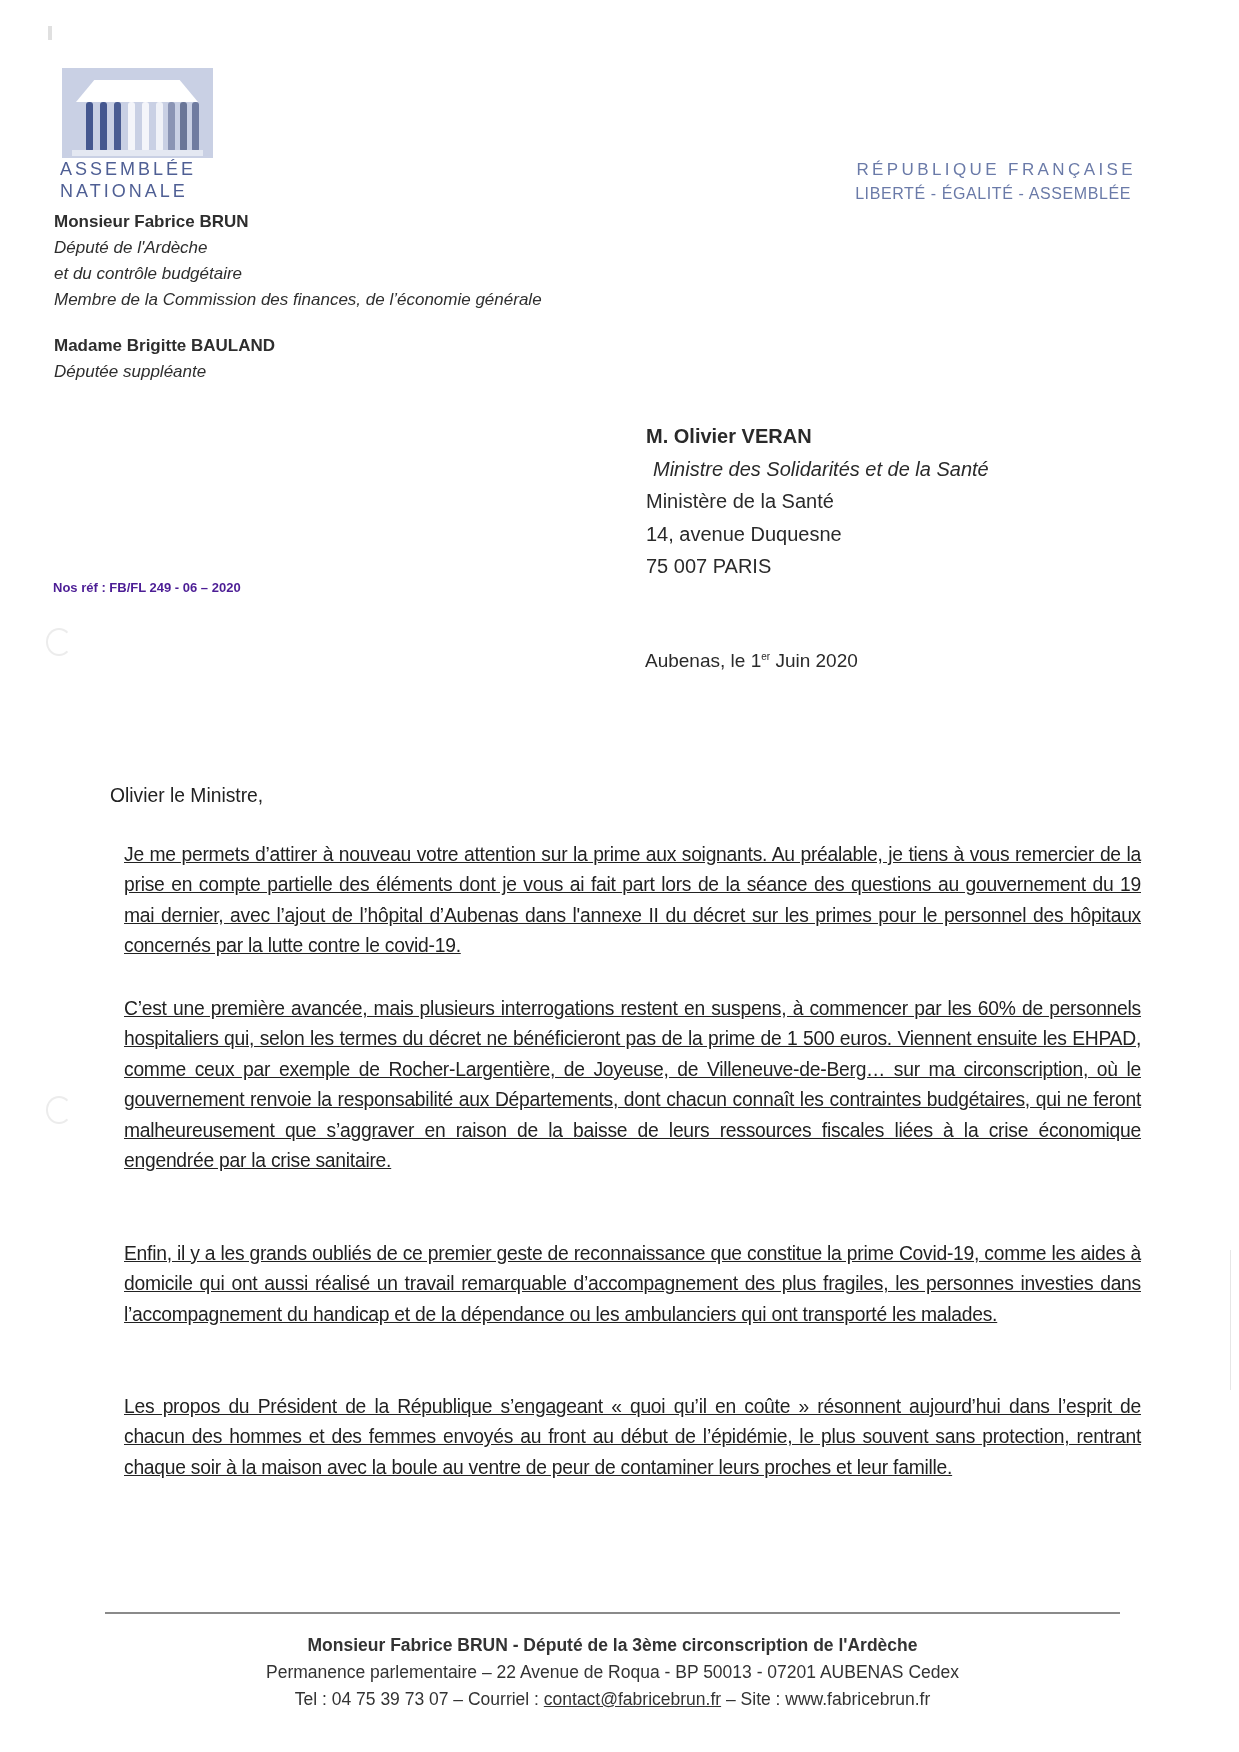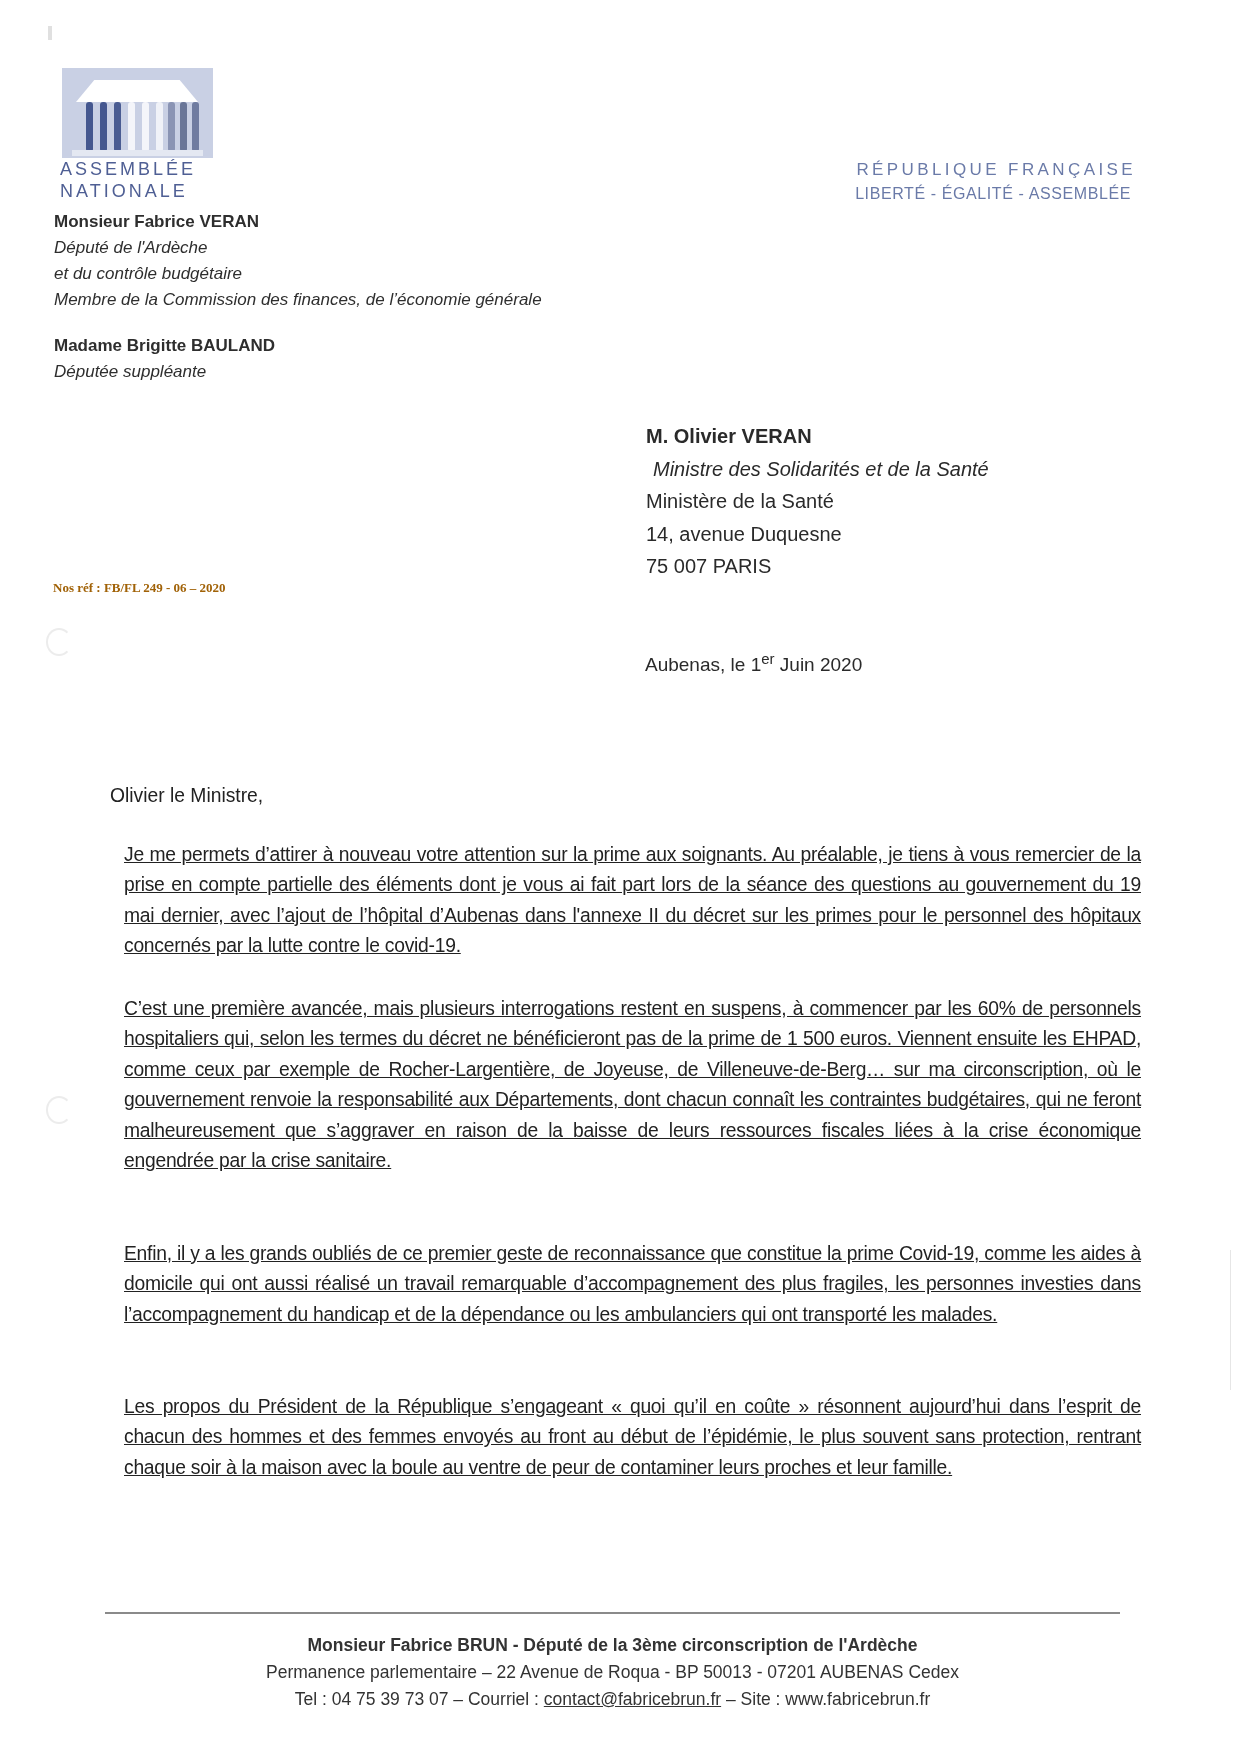--- a/index.html
+++ b/index.html
@@ -23,25 +23,25 @@
 
     .sender { left: 54px; top: 209px; font-size: 17px; line-height: 26px; color: #2e2e2e; }
     .sender .b { font-weight: bold; }
     .sender .i { font-style: italic; }
     .gap { height: 20px; }
 
     .recipient { left: 646px; top: 420px; font-size: 20px; line-height: 32.6px; color: #2a2a2a; }
     .recipient .b { font-weight: bold; }
     .recipient .i { font-style: italic; margin-left: 7px; }
 
-    .ref { left: 53px; top: 580px; font-size: 13px; font-weight: bold; color: #a16207; font-family: Liberation Serif, serif; }
+    .ref { left: 53px; top: 580px; font-size: 13px; font-weight: bold; color: #4c1d95; }
     .hole { border: 2px solid #ececec; border-radius: 50%; width: 22px; height: 24px; border-right-color: transparent; }
 
     .date { left: 645px; top: 650px; font-size: 19px; color: #2a2a2a; }
-    .date sup { font-size: 15px; margin-top: 17px; }
+    .date sup { font-size: 10px; margin-top: 17px; }
 
     .body-text { left: 124px; width: 1017px; font-size: 19.3px; line-height: 30.4px;
                  color: #222; text-align: justify; letter-spacing: -0.25px; text-decoration: underline; }
     .salutation { left: 110px; top: 785px; font-size: 19.3px; color: #222; }
 
     .footer-rule { left: 105px; top: 1612px; width: 1015px; height: 2px; background: #8a8a8a; }
     .footer { left: 105px; top: 1632px; width: 1015px; text-align: center; font-size: 17.5px;
               line-height: 27px; color: #333; }
     .footer .b { font-weight: bold; }
     .footer u { text-decoration: underline; }
@@ -72,21 +72,21 @@
 </div>
 <div class="abs logo-text">
   <div>ASSEMBLÉE</div>
   <div>NATIONALE</div>
 </div>
 
 <div class="abs republique">RÉPUBLIQUE FRANÇAISE</div>
 <div class="abs devise">LIBERTÉ - ÉGALITÉ - ASSEMBLÉE</div>
 
 <div class="abs sender">
-  <div class="b">Monsieur Fabrice VERAN</div>
+  <div class="b">Monsieur Fabrice BRUN</div>
   <div class="i">Député de l'Ardèche</div>
   <div class="i">et du contrôle budgétaire</div>
   <div class="i">Membre de la Commission des finances, de l’économie générale</div>
   <div class="gap"></div>
   <div class="b">Madame Brigitte BAULAND</div>
   <div class="i">Députée suppléante</div>
 </div>
 
 <div class="abs recipient">
   <div class="b">M. Olivier VERAN</div>

